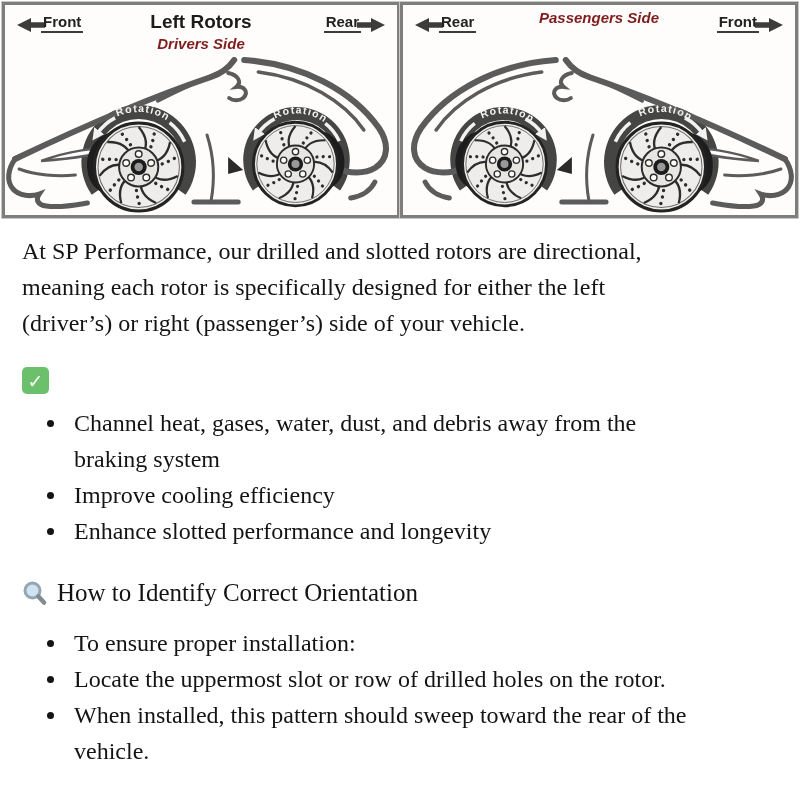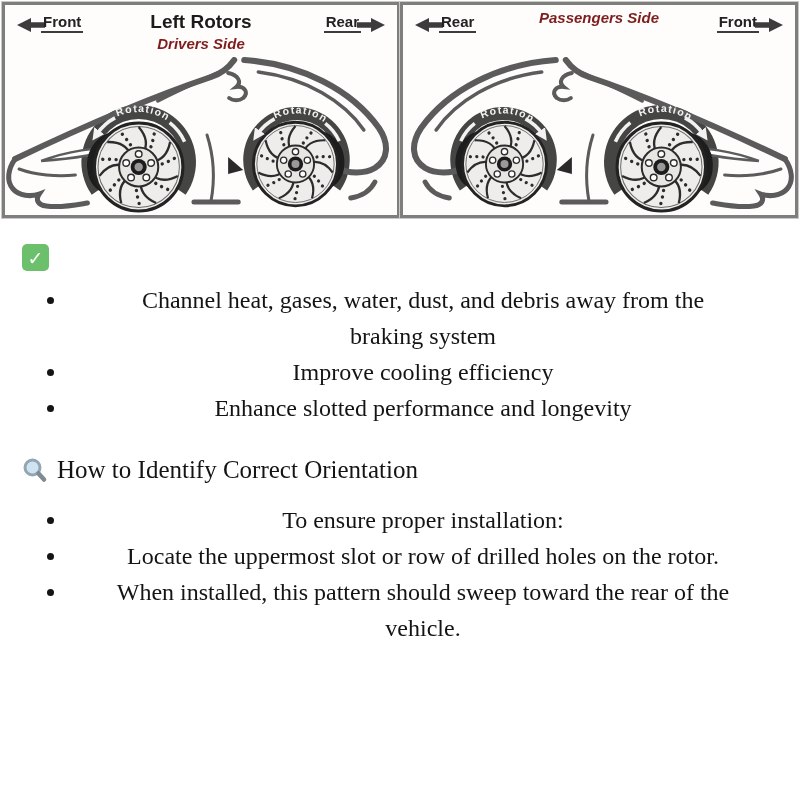--- a/index.html
+++ b/index.html
@@ -20,21 +20,21 @@
   .dir-left svg{margin-right:-4px;}
   .dir-right svg{margin-left:-4px;}
   .car{display:block;width:100%;height:158px;}
 
   
   .article{padding:0 28px 0 22px;font-size:24px;line-height:36px;}
   .intro{white-space:pre-line;margin:15px 0 0 0;}
   h2{display:flex;align-items:center;gap:11px;font-size:25px;font-weight:700;margin:26px 0 0 0;line-height:32px;}
   h2.light{font-weight:400;gap:8px;margin-top:28px;}
   .lead{margin:23px 0 0 0;}
-  ul{margin:11px 0 0 0;padding-left:46px;list-style:disc;text-align:center;}
+  ul{margin:11px 0 0 0;padding-left:46px;list-style:disc;}
   ul.second{margin-top:16px;}
   li{white-space:pre-line;padding-left:6px;}
   li::marker{color:#141414;}
   .check-box{display:inline-flex;align-items:center;justify-content:center;width:27px;height:27px;border-radius:5px;background:#6cbf6b;color:#ffffff;font-family:"DejaVu Sans",sans-serif;font-size:19px;font-weight:700;flex:0 0 auto;}
   .rot-text{font-family:"Liberation Sans",sans-serif;font-size:10.5px;font-weight:700;fill:#f2f2f2;letter-spacing:1.2px;}
 </style>
 </head>
 <body>
 
 <svg width="0" height="0" style="position:absolute" aria-hidden="true">
@@ -212,20 +212,23 @@
         <path d="M 121.8,61.9 A 46.5,46.5 0 0 1 138.6,77" marker-end="url(#ah)"></path>
         <path d="M 71.4,66.4 A 46.5,46.5 0 0 0 57.5,84.1"></path>
       </g>
       <text class="rot-text"><textPath href="#tR1" startOffset="50%" text-anchor="middle">Rotation</textPath></text>
       <text class="rot-text"><textPath href="#tR2" startOffset="50%" text-anchor="middle">Rotation</textPath></text>
     </svg>
   </div>
 </div>
 
 <div class="article">
+  <p class="intro">At SP Performance, our drilled and slotted rotors are directional,
+meaning each rotor is specifically designed for either the left
+(driver’s) or right (passenger’s) side of your vehicle.</p>
 
   <h2>
     <span class="check-box">✓</span>
   </h2>
 
 
   <ul>
     <li>Channel heat, gases, water, dust, and debris away from the
 braking system</li>
     <li>Improve cooling efficiency</li>

